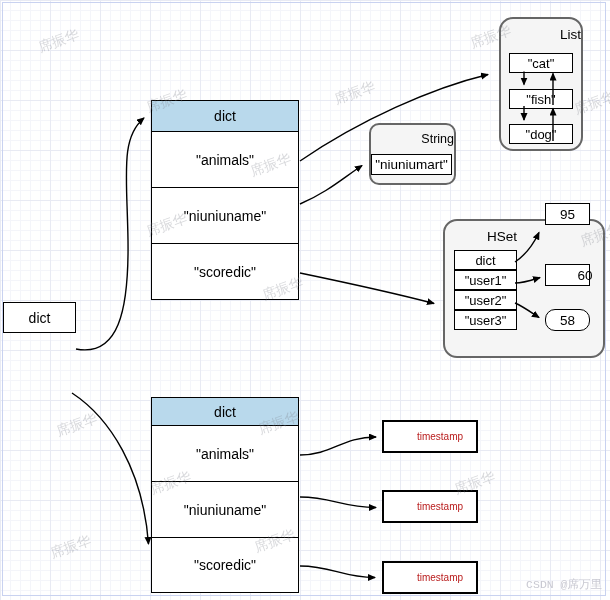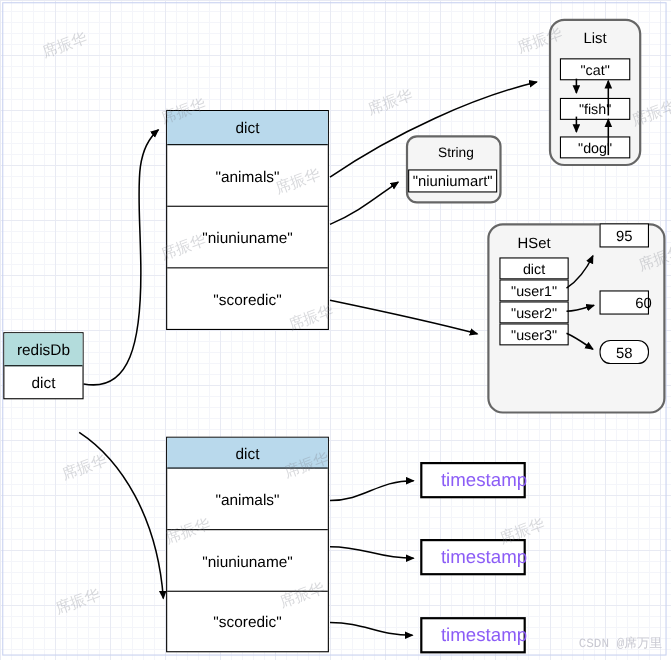--- a/index.html
+++ b/index.html
@@ -17,37 +17,36 @@
   .shape{position:absolute;z-index:10;box-sizing:border-box;}
   
   .dtable{background:#fff;border:1.5px solid #000;}
   .dtable .thead{display:flex;align-items:center;justify-content:center;border-bottom:1.5px solid #000;font-size:14px;color:#000;}
   .dtable .trow{display:flex;align-items:center;justify-content:center;font-size:14px;color:#000;border-bottom:1px solid #000;}
   .dtable .trow:last-child{border-bottom:none;}
   .hdr-blue{background:#b9d9ec;}
   .hdr-teal{background:#b3dcdc;}
   
   .container{background:#f5f5f5;border:2px solid #666;border-radius:14px;}
-  .container .ctitle{position:absolute;text-align:center;font-size:13.5px;color:#000;}
+  .container .ctitle{position:absolute;text-align:right;font-size:13.5px;color:#000;}
   .ibox{position:absolute;background:#fff;border:1px solid #000;display:flex;align-items:center;justify-content:center;font-size:13px;color:#000;box-sizing:border-box;}
   .vbox{position:absolute;z-index:10;background:#fff;border:1.5px solid #000;display:flex;align-items:center;justify-content:center;font-size:13.5px;color:#000;box-sizing:border-box;}
-  .tsbox{position:absolute;z-index:10;background:#fff;border:2.5px solid #000;display:flex;align-items:center;justify-content:center;font-size:17px;color:#8b5cf6;box-sizing:border-box;padding-left:20px;}
+  .tsbox{position:absolute;z-index:10;background:#fff;border:2.5px solid #000;display:flex;align-items:center;justify-content:center;font-size:10px;color:#b91c1c;box-sizing:border-box;padding-left:20px;}
   svg.wires{position:absolute;left:0;top:0;z-index:20;pointer-events:none;}
   .wm{position:absolute;z-index:40;font-size:14px;color:rgba(125,128,140,0.30);transform:rotate(-20deg);transform-origin:left top;white-space:nowrap;pointer-events:none;}
   .credit{position:absolute;z-index:40;right:8px;bottom:8px;font-size:11.5px;color:#c9c9d2;white-space:nowrap;font-family:Liberation Mono, monospace;}
 </style>
 </head>
 <body>
 
 <div class="canvas">
 
   <div class="page-border"></div>
 
   <div class="shape dtable" style="left:3px;top:302px;width:73px;">
-    <div class="thead hdr-teal" style="height:29px;">redisDb</div>
     <div class="trow" style="height:29px;">dict</div>
   </div>
 
   <div class="shape dtable" style="left:151px;top:100px;width:148px;">
     <div class="thead hdr-blue" style="height:30px;">dict</div>
     <div class="trow" style="height:55px;">"animals"</div>
     <div class="trow" style="height:55px;">"niuniuname"</div>
     <div class="trow" style="height:55px;">"scoredic"</div>
   </div>
 
@@ -56,21 +55,21 @@
     <div class="ibox" style="left:0px;top:29px;width:81px;height:21px;font-size:13.5px;">"niuniumart"</div>
   </div>
 
   <div class="shape container" style="left:499px;top:17px;width:84px;height:134px;">
     <div class="ctitle" style="left:0;right:0;top:8px;">List</div>
     <div class="ibox" style="left:8px;top:34px;width:64px;height:20px;">"cat"</div>
     <div class="ibox" style="left:8px;top:70px;width:64px;height:20px;">"fish"</div>
     <div class="ibox" style="left:8px;top:105px;width:64px;height:20px;">"dog"</div>
   </div>
 
-  <div class="shape container" style="left:443px;top:203px;width:162px;height:173px;">
+  <div class="shape container" style="left:443px;top:219px;width:162px;height:139px;">
     <div class="ctitle" style="left:9px;top:8px;width:63px;">HSet</div>
     <div class="ibox" style="left:9px;top:29px;width:63px;height:20px;">dict</div>
     <div class="ibox" style="left:9px;top:49px;width:63px;height:20px;">"user1"</div>
     <div class="ibox" style="left:9px;top:69px;width:63px;height:20px;">"user2"</div>
     <div class="ibox" style="left:9px;top:89px;width:63px;height:20px;">"user3"</div>
   </div>
   <div class="vbox" style="left:545px;top:203px;width:45px;height:22px;">95</div>
   <div class="vbox" style="left:545px;top:264px;width:45px;height:22px;padding-left:35px;">60</div>
   <div class="vbox" style="left:545px;top:309px;width:45px;height:22px;border-radius:10px;">58</div>
 

